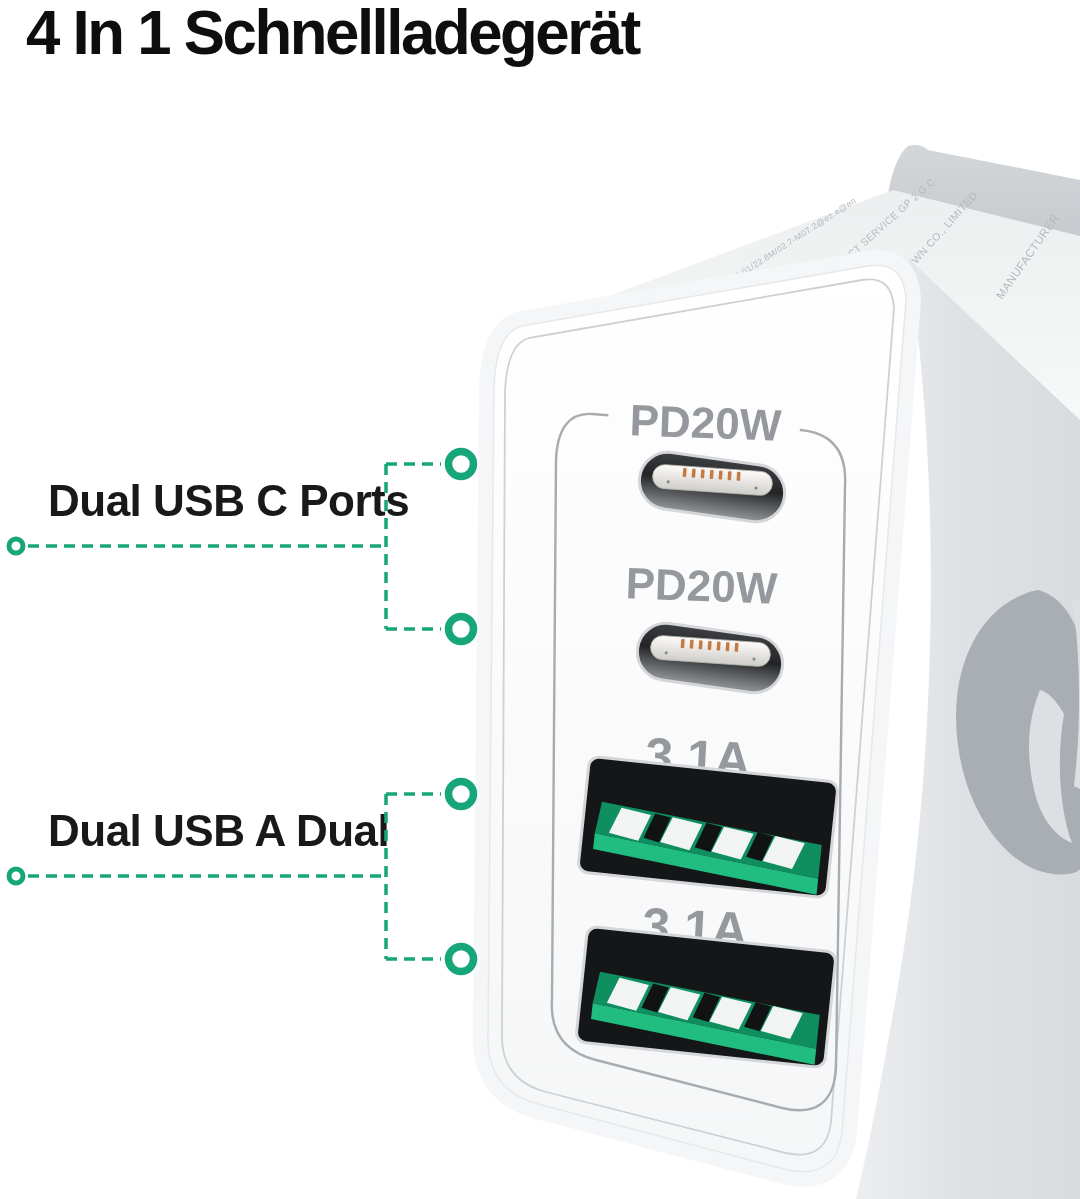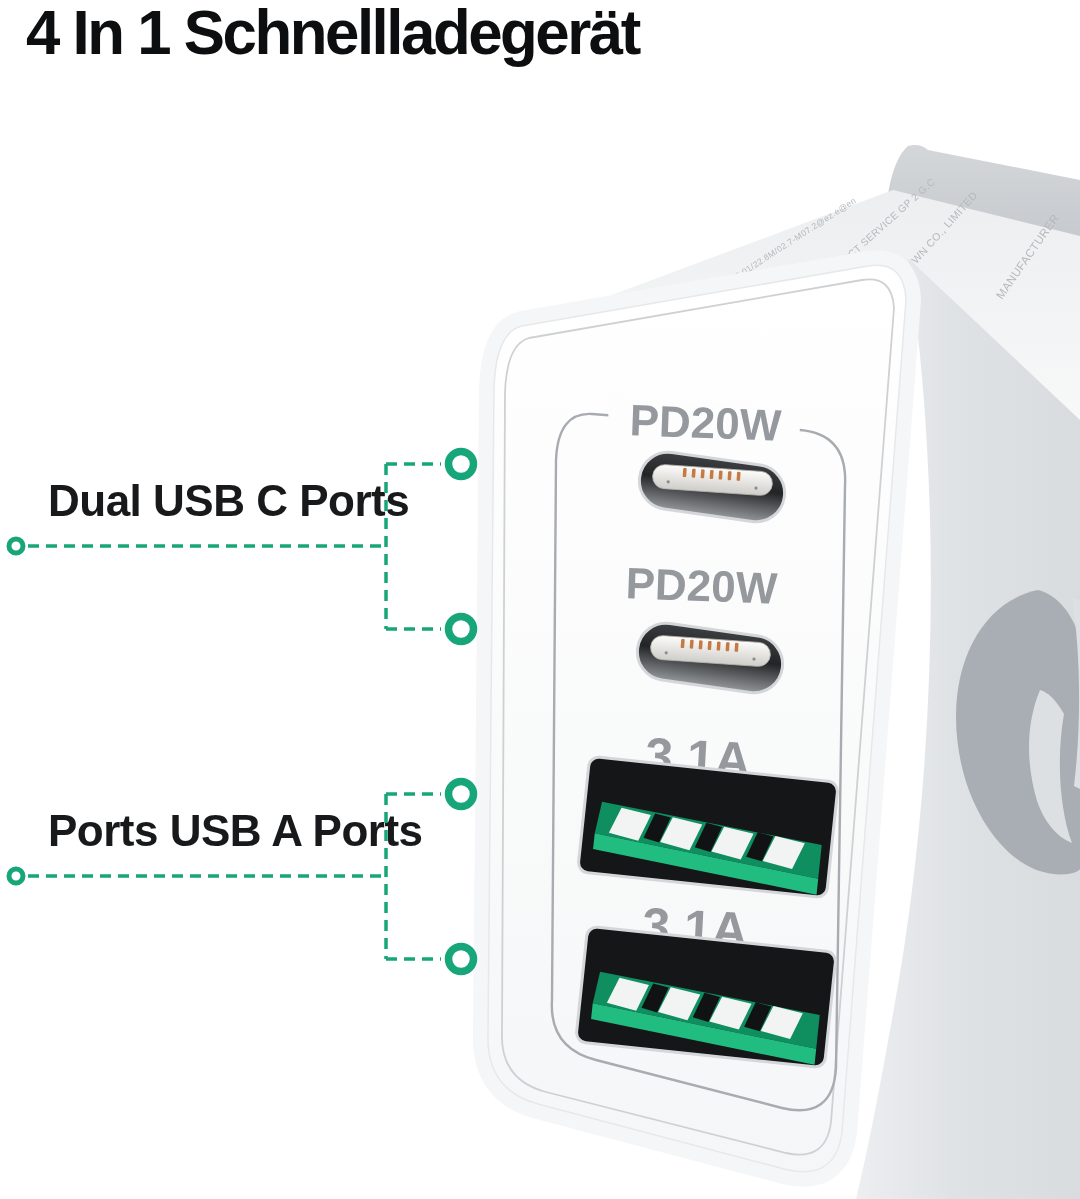--- a/index.html
+++ b/index.html
@@ -17,21 +17,21 @@
   .reg-text{fill:#b5b8bc;letter-spacing:.4px;}
   .port-label{fill:#95989c;font-weight:700;}
 </style>
 </head>
 <body>
 
 <div class="stage">
 
   <div class="title">4 In 1 Schnellladegerät</div>
   <div class="callout-label label-usb-c">Dual USB C Ports</div>
-  <div class="callout-label label-usb-a">Ports USB A Ports</div>
+  <div class="callout-label label-usb-a">Dual USB A Dual</div>
 
   <svg width="1080" height="1199" viewBox="0 0 1080 1199">
     <defs>
       <linearGradient id="gTop" x1="0" y1="0" x2="0" y2="1">
         <stop offset="0" stop-color="#eceeef"></stop>
           <stop offset="1" stop-color="#fafbfb"></stop>
       </linearGradient>
       <linearGradient id="gSide" x1="0" y1="0" x2="1" y2="0">
         <stop offset="0" stop-color="#ecEEf0"></stop>
           <stop offset=".45" stop-color="#dfe2e5"></stop>

